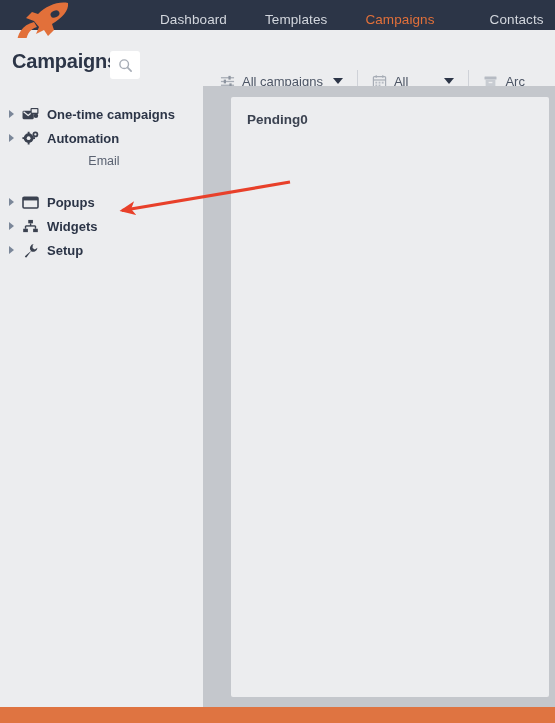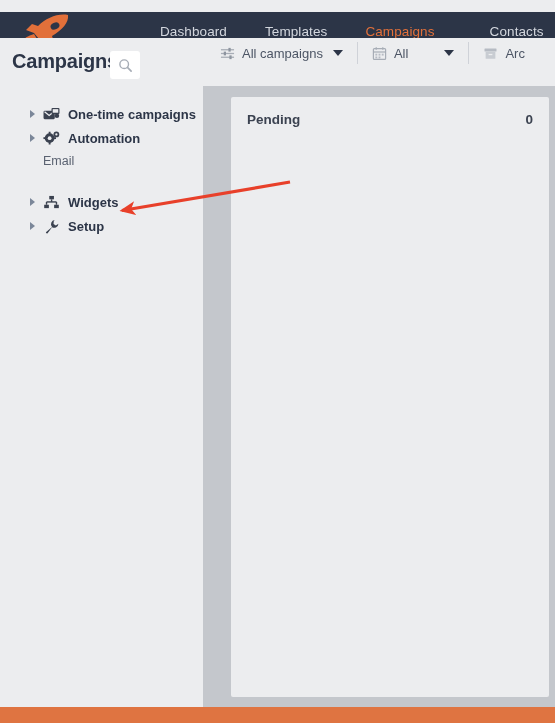--- a/index.html
+++ b/index.html
@@ -11,21 +11,21 @@
   }
 
   #app {
     position: relative;
     width: 555px; height: 723px;
     background: #ECEDEF;
   }
 
   
   .topnav {
-    position: absolute; top: 12px; left: 0;
+    position: absolute; top: 0; left: 0;
     width: 555px; height: 30px;
     background: #2C3547;
     display: flex; align-items: center;
   }
   .logo-wrap {
     position: absolute; left: 10px; top: 0;
     width: 70px; height: 44px;
     display: flex; align-items: center; justify-content: center;
   }
   .logo-svg { display: block; }
@@ -60,21 +60,21 @@
   .search-btn {
     position: absolute; left: 110px; top: 51px;
     width: 30px; height: 28px;
     background: #FFFFFF;
     border-radius: 3px;
     display: flex; align-items: center; justify-content: center;
     cursor: pointer;
   }
 
   .filters {
-    position: absolute; left: 220px; top: 40px;
+    position: absolute; left: 220px; top: 68px;
     height: 26px;
     display: flex; align-items: center;
   }
   .filter-group {
     display: flex; align-items: center;
     cursor: pointer;
     height: 26px;
   }
   .filter-icon { margin-right: 7px; display: block; }
   .filter-label {
@@ -98,21 +98,21 @@
   
   .sidebar {
     position: absolute; left: 0; top: 86px;
     width: 203px; height: 621px;
     background: #ECEDEF;
     padding-top: 16px;
   }
   .tree-item {
     display: flex; align-items: center;
     height: 24px;
-    padding-left: 27px;
+    padding-left: 6px;
     cursor: pointer;
   }
   .chev {
     width: 10px; flex: 0 0 10px;
     display: flex; align-items: center; justify-content: center;
     margin-right: 5px;
   }
   .chev-right {
     width: 0; height: 0;
     border-top: 4px solid transparent;
@@ -136,20 +136,21 @@
     white-space: nowrap;
   }
   .tree-child {
     padding-left: 43px;
     font-size: 12.5px;
     color: #5A6271;
     line-height: 16px;
     padding-top: 3px; padding-bottom: 3px;
     cursor: pointer;
     max-width: 165px;
+    text-align: center;
   }
 
   
   .divider-col {
     position: absolute; left: 203px; top: 86px;
     width: 25px; height: 621px;
     background: #C4C7CC;
   }
 
   
@@ -158,21 +159,21 @@
     width: 327px; height: 621px;
     background: #C4C7CC;
   }
   .panel {
     position: absolute; left: 3px; top: 11px;
     width: 318px; height: 600px;
     background: #ECEDEF;
     border-radius: 2px;
   }
   .panel-head {
-    display: flex; align-items: center; justify-content: space-between;
+    display: flex; align-items: center; justify-content: flex-start;
     padding: 15px 16px 0 16px;
   }
   .panel-title {
     font-size: 13.5px; font-weight: bold; color: #3B4250;
   }
   .panel-count {
     font-size: 13.5px; font-weight: bold; color: #3B4250;
   }
 
   
@@ -304,20 +305,32 @@
       <span class="tree-label">Automation</span>
     </div>
 
 
 
     <div class="tree-child">Email</div>
 
     <div style="height:18px"></div>
 
 
+    <div class="tree-item">
+      <span class="chev">
+          <i class="chev-right"></i>
+        </span>
+      <span class="tree-icon">
+        <svg width="17" height="15" viewBox="0 0 18 16">
+          <rect x="1" y="2.4" width="16" height="11.4" rx="1.2" fill="none" stroke="#3B4250" stroke-width="1.7"></rect>
+          <rect x="1" y="2.4" width="16" height="3.4" fill="#3B4250"></rect>
+        </svg>
+      </span>
+      <span class="tree-label">Popups</span>
+    </div>
 
     <div class="tree-item">
       <span class="chev">
           <i class="chev-right"></i>
         </span>
       <span class="tree-icon">
         <svg width="17" height="15" viewBox="0 0 18 16">
           <rect x="6.6" y="1" width="5" height="3.6" fill="#3B4250"></rect>
           <rect x="1.2" y="10.4" width="5" height="3.6" fill="#3B4250"></rect>
           <rect x="11.8" y="10.4" width="5" height="3.6" fill="#3B4250"></rect>

